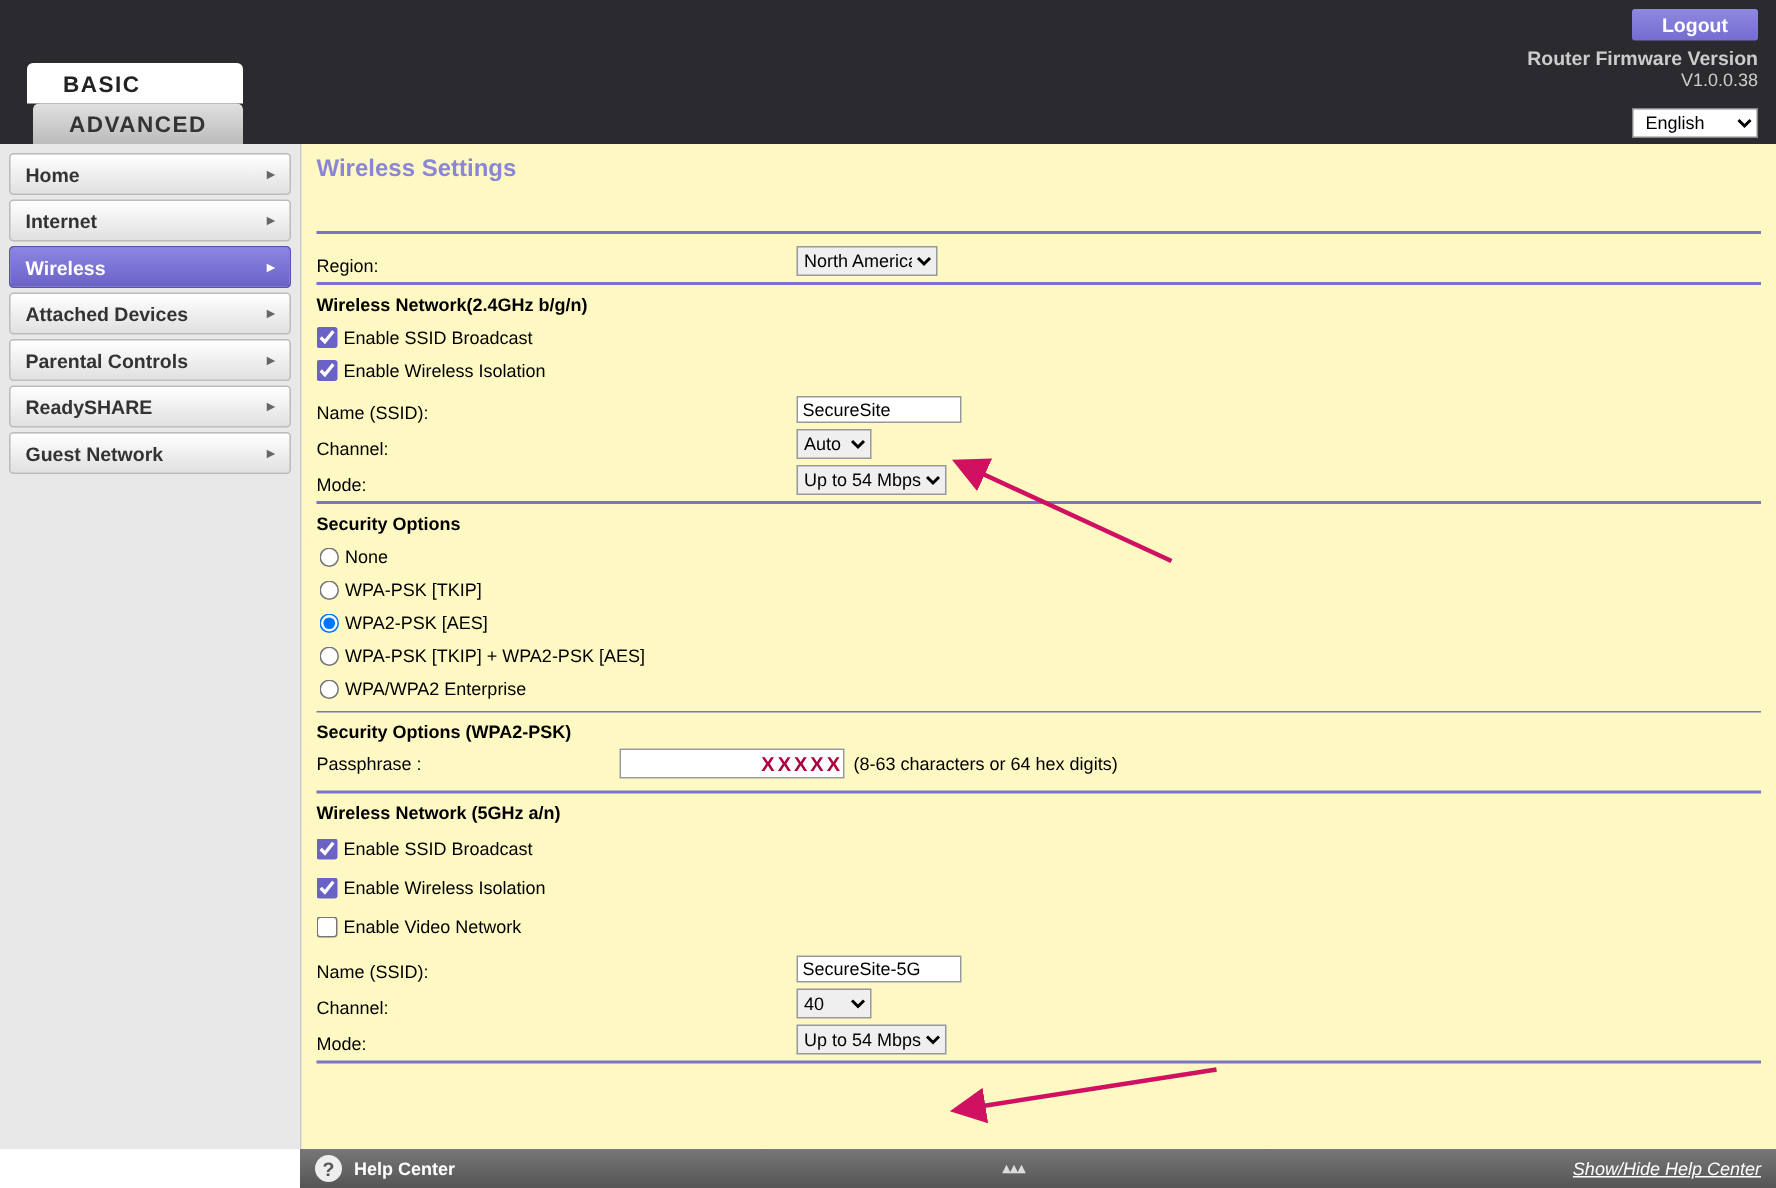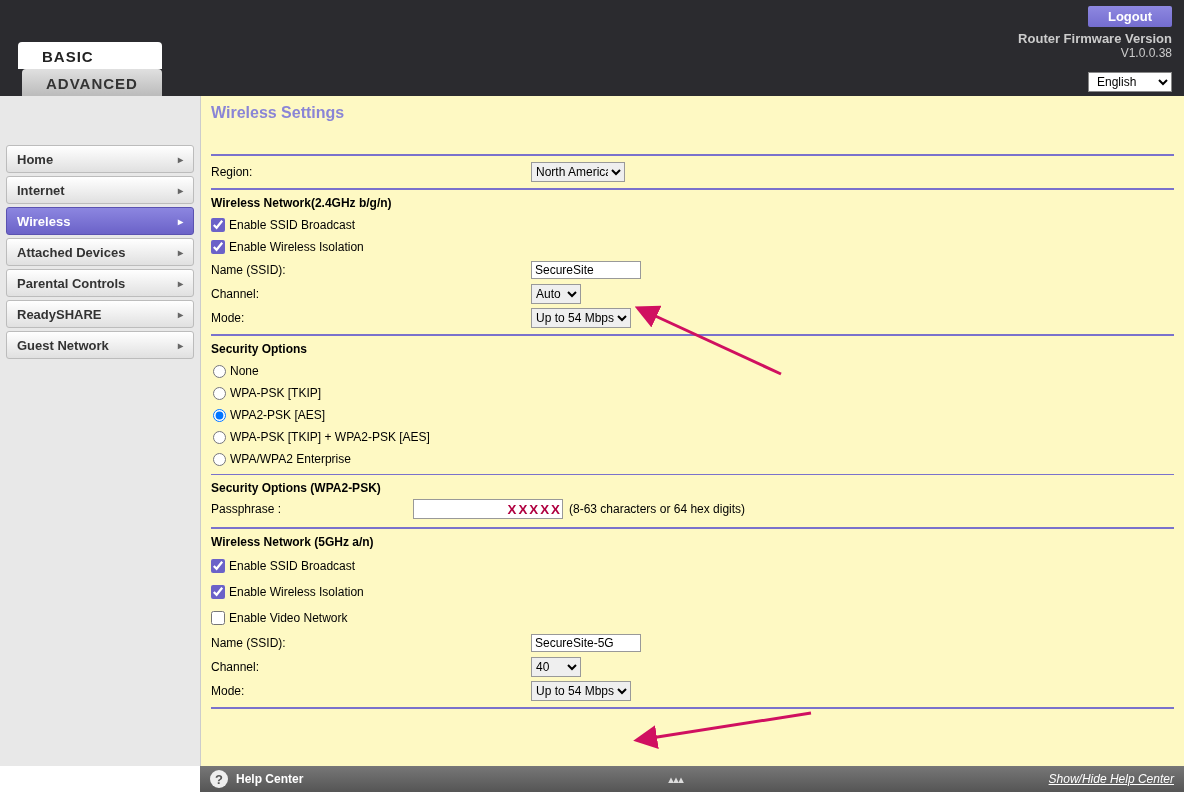--- a/index.html
+++ b/index.html
@@ -14,38 +14,38 @@
 .header-right { position: absolute; right: 12px; top: 6px; text-align: right; }
 .logout-btn { background: linear-gradient(#8e88e0,#746dd0); color: #fff; border: none; padding: 3px 20px; font-weight: bold; font-size: 13px; border-radius: 2px; cursor: pointer; margin-bottom: 4px; }
 .fw-label { color: #ccc; font-weight: bold; font-size: 13px; }
 .fw-ver { color: #ccc; font-size: 12px; }
 .tabs { position: absolute; bottom: 0; left: 18px; display: flex; flex-direction: column; }
 .tab { padding: 6px 24px 4px 24px; font-weight: 900; font-size: 15px; letter-spacing: 1px; cursor: pointer; border-radius: 4px 4px 0 0; }
 .tab-basic { background: #fff; color: #222; }
 .tab-advanced { background: linear-gradient(#e0e0e0,#bbb); color: #333; margin-left: 4px; }
 .lang-select { position: absolute; right: 12px; bottom: 4px; background: #fff; border: 1px solid #888; font-size: 12px; padding: 1px 18px 1px 4px; height: 20px; margin-top: 18px; }
 .body-area { display: flex; height: calc(792px - 96px - 26px); background: #e8e8e8; }
-.sidebar { width: 200px; padding: 6px 6px 0 6px; background: #e8e8e8; margin-top: 43px; }
+.sidebar { width: 200px; padding: 6px 6px 0 6px; background: #e8e8e8; }
 .nav-item { display: flex; align-items: center; justify-content: space-between; height: 28px; padding: 0 10px; margin-bottom: 3px; border: 1px solid #bcbcbc; border-radius: 3px; font-weight: bold; font-size: 13px; cursor: pointer; background: linear-gradient(#fff,#e0e0e0); color: #333; }
 .nav-item.active { background: linear-gradient(#8c86e0,#6b62c8); color: #fff; border-color: #5a52b0; }
 .nav-arrow { font-size: 10px; color: #666; }
 .nav-item.active .nav-arrow { color: #fff; }
 .main { flex: 1; background: #fef9c3; border-left: 1px solid #ccc; position: relative; overflow: hidden; }
 .page-title { color: #8a85d6; font-weight: bold; font-size: 16px; padding: 8px 0 4px 10px; }
 .action-bar { position: absolute; top: 28px; left: 0; right: 18px; text-align: center; padding: 4px 0; }
 .pill-btn { display: inline-flex; align-items: center; justify-content: center; height: 22px; width: 130px; border-radius: 4px; font-weight: bold; font-size: 13px; color: #fff; cursor: pointer; border: none; margin: 0 6px; position: relative; }
 .btn-cancel { background: linear-gradient(#8a83db,#6e66c6); }
 .btn-cancel::before { content: "✖"; position: absolute; left: 10px; font-size: 10px; }
 .btn-apply { background: linear-gradient(#9fd04a,#7cb72e); }
 .btn-apply::after { content: "▶"; position: absolute; right: 10px; font-size: 9px; }
 .scroll-pane { position: absolute; top: 54px; left: 0; right: 0; bottom: 0; overflow-y: scroll; padding: 0 10px 0 10px; }
 .hr-purple { border: 0; border-top: 2px solid #7a72cc; margin: 4px 0; }
 .hr-thin { border: 0; border-top: 1px solid #7a72cc; margin: 4px 0; }
 .section-title { font-weight: bold; margin: 6px 0 4px 0; }
-.form-row { display: flex; align-items: center; height: 24px; }
+.form-row { display: flex; align-items: flex-end; height: 24px; }
 .form-label { width: 320px; }
 .form-value input[type=text] { border: 1px solid #999; height: 18px; padding: 0 3px; font-size: 12px; width: 110px; }
 .form-value select { border: 1px solid #999; height: 20px; font-size: 12px; }
 .chk-row { display: flex; align-items: center; height: 22px; gap: 4px; }
 .chk-row input[type=checkbox] { width: 14px; height: 14px; accent-color: #6b62c8; }
 .radio-row { display: flex; align-items: center; height: 22px; gap: 4px; margin-left: 2px; }
 .pass-row { display: flex; align-items: center; gap: 6px; }
 .pass-input { border: 1px solid #999; height: 20px; width: 150px; text-align: right; font-weight: 900; color: #b00040; letter-spacing: 2px; }
 .help-bar { position: absolute; left: 200px; right: 0; bottom: 0; height: 26px; background: linear-gradient(#777,#555); color: #fff; display: flex; align-items: center; padding: 0 10px; font-weight: bold; }
 .help-icon { display: inline-flex; width: 18px; height: 18px; background: #eee; color: #555; border-radius: 50%; align-items: center; justify-content: center; font-size: 13px; margin-right: 8px; }

